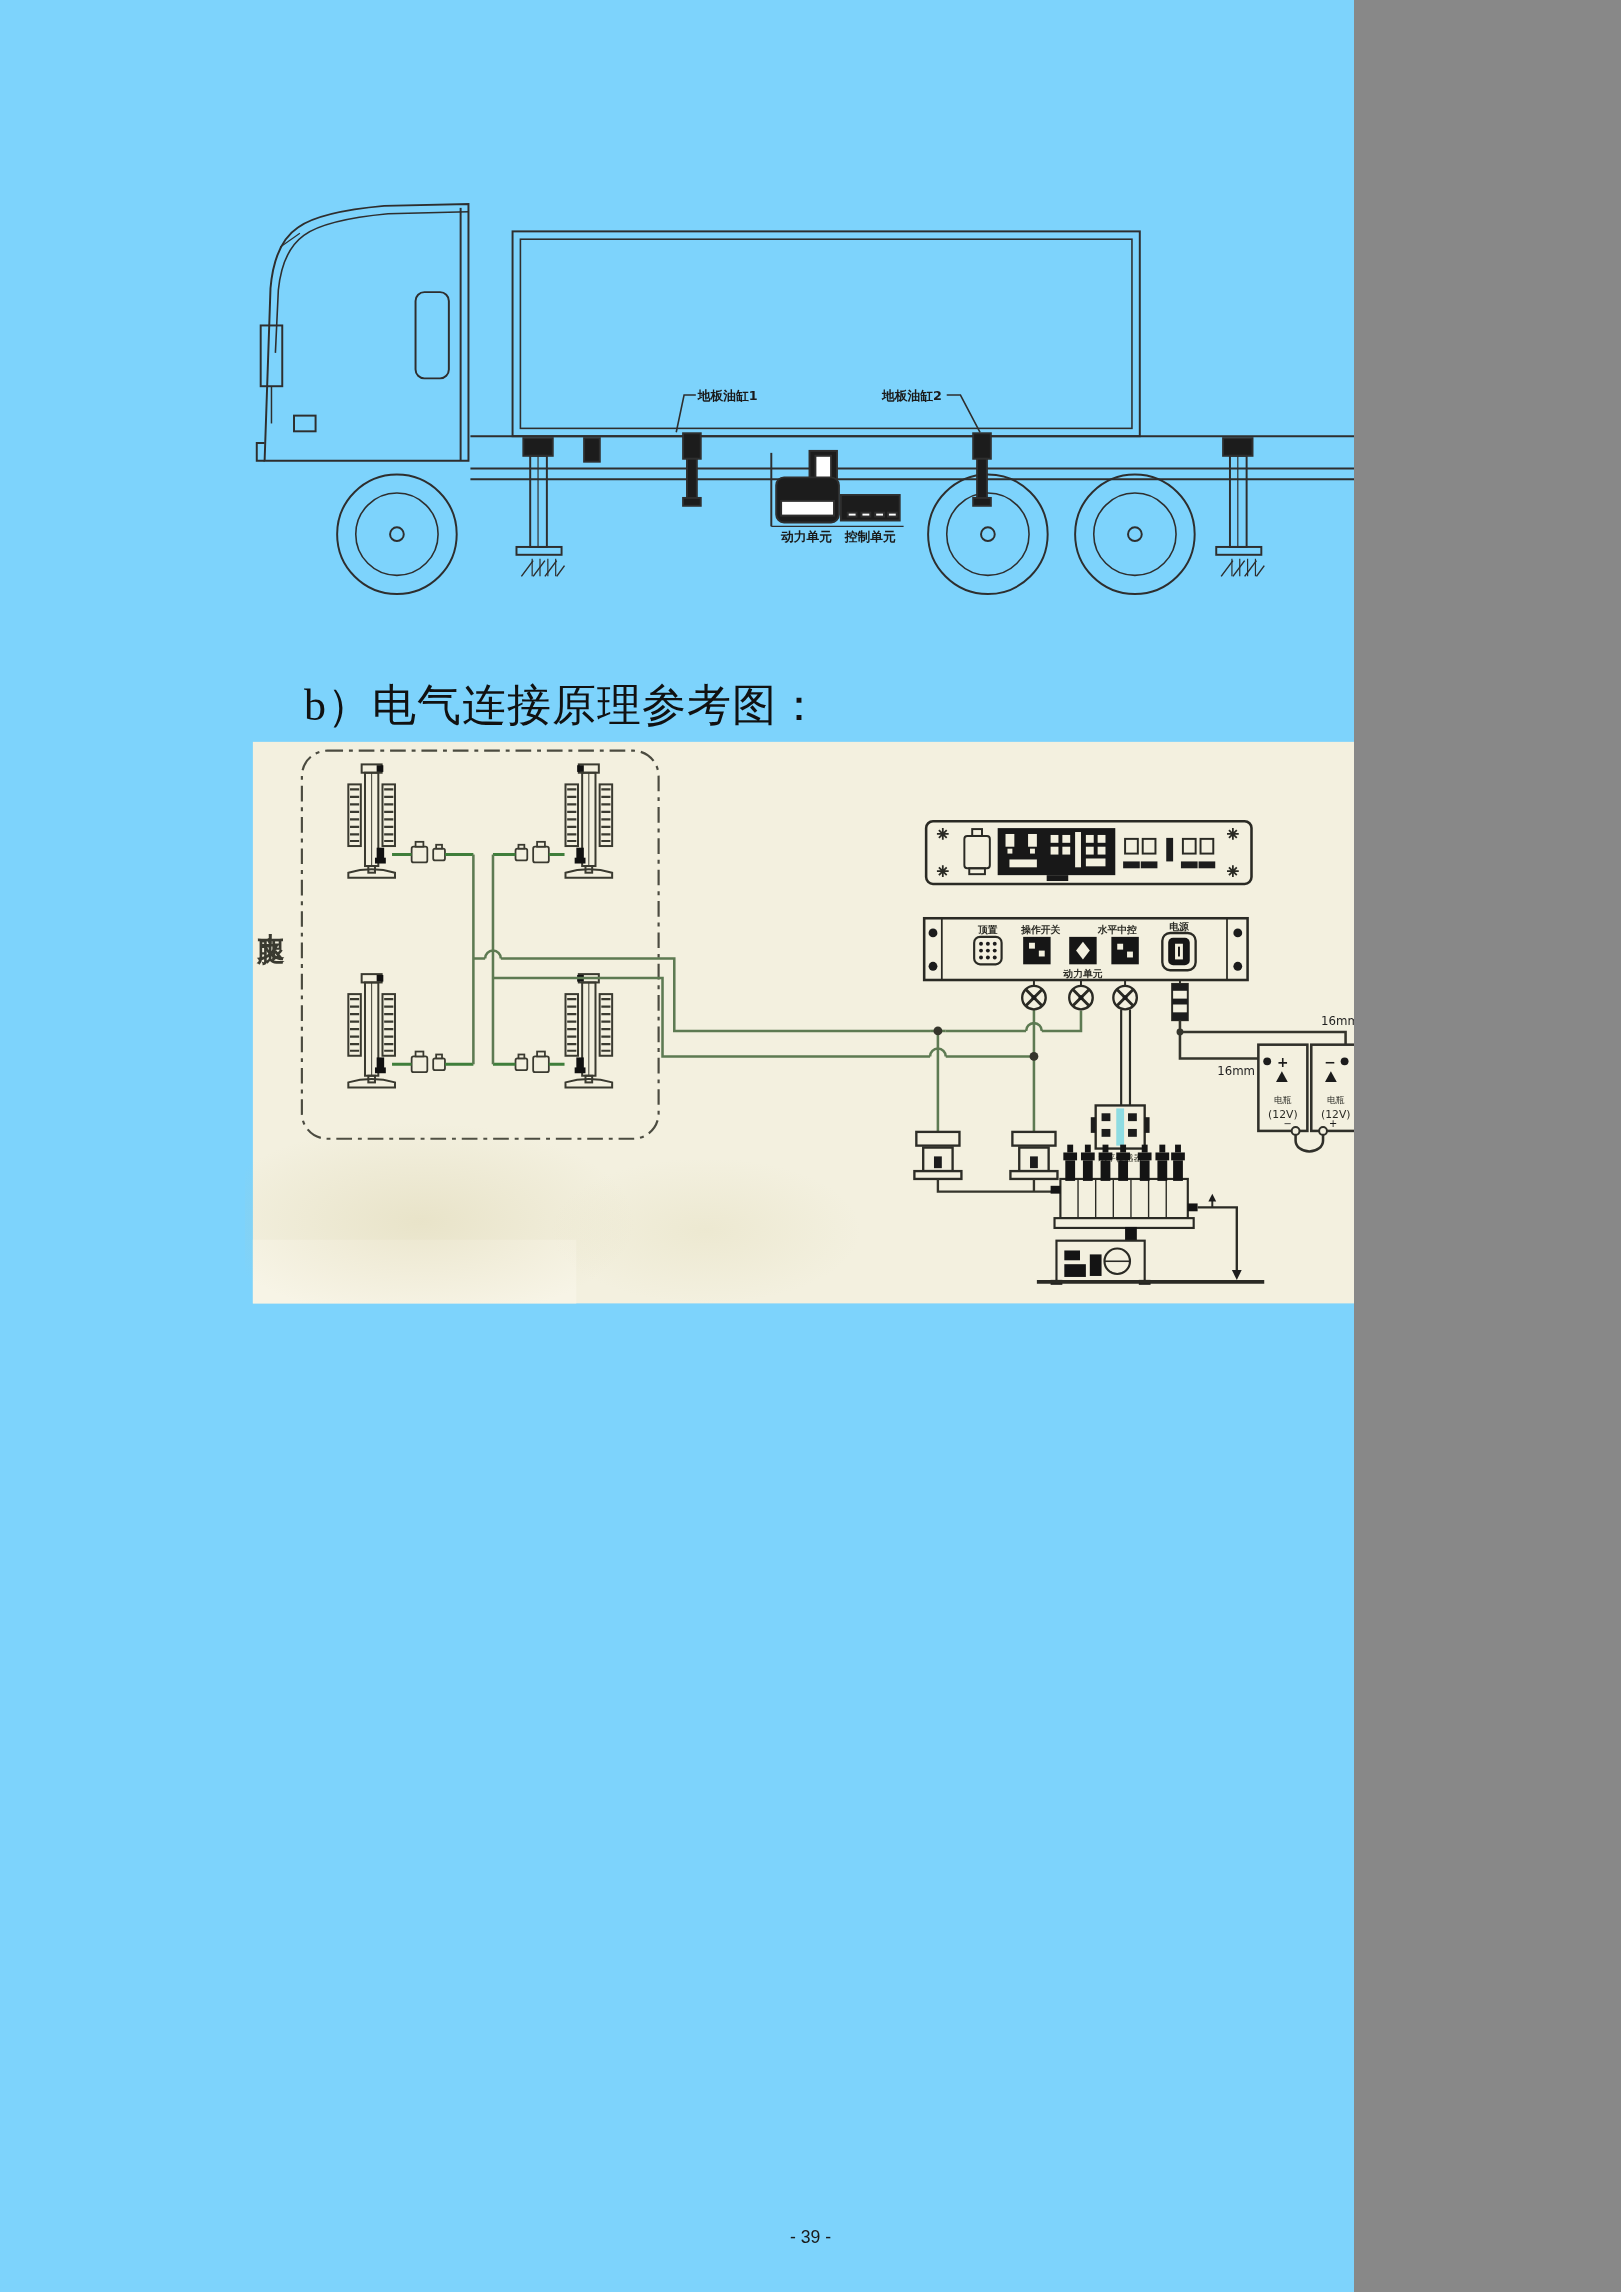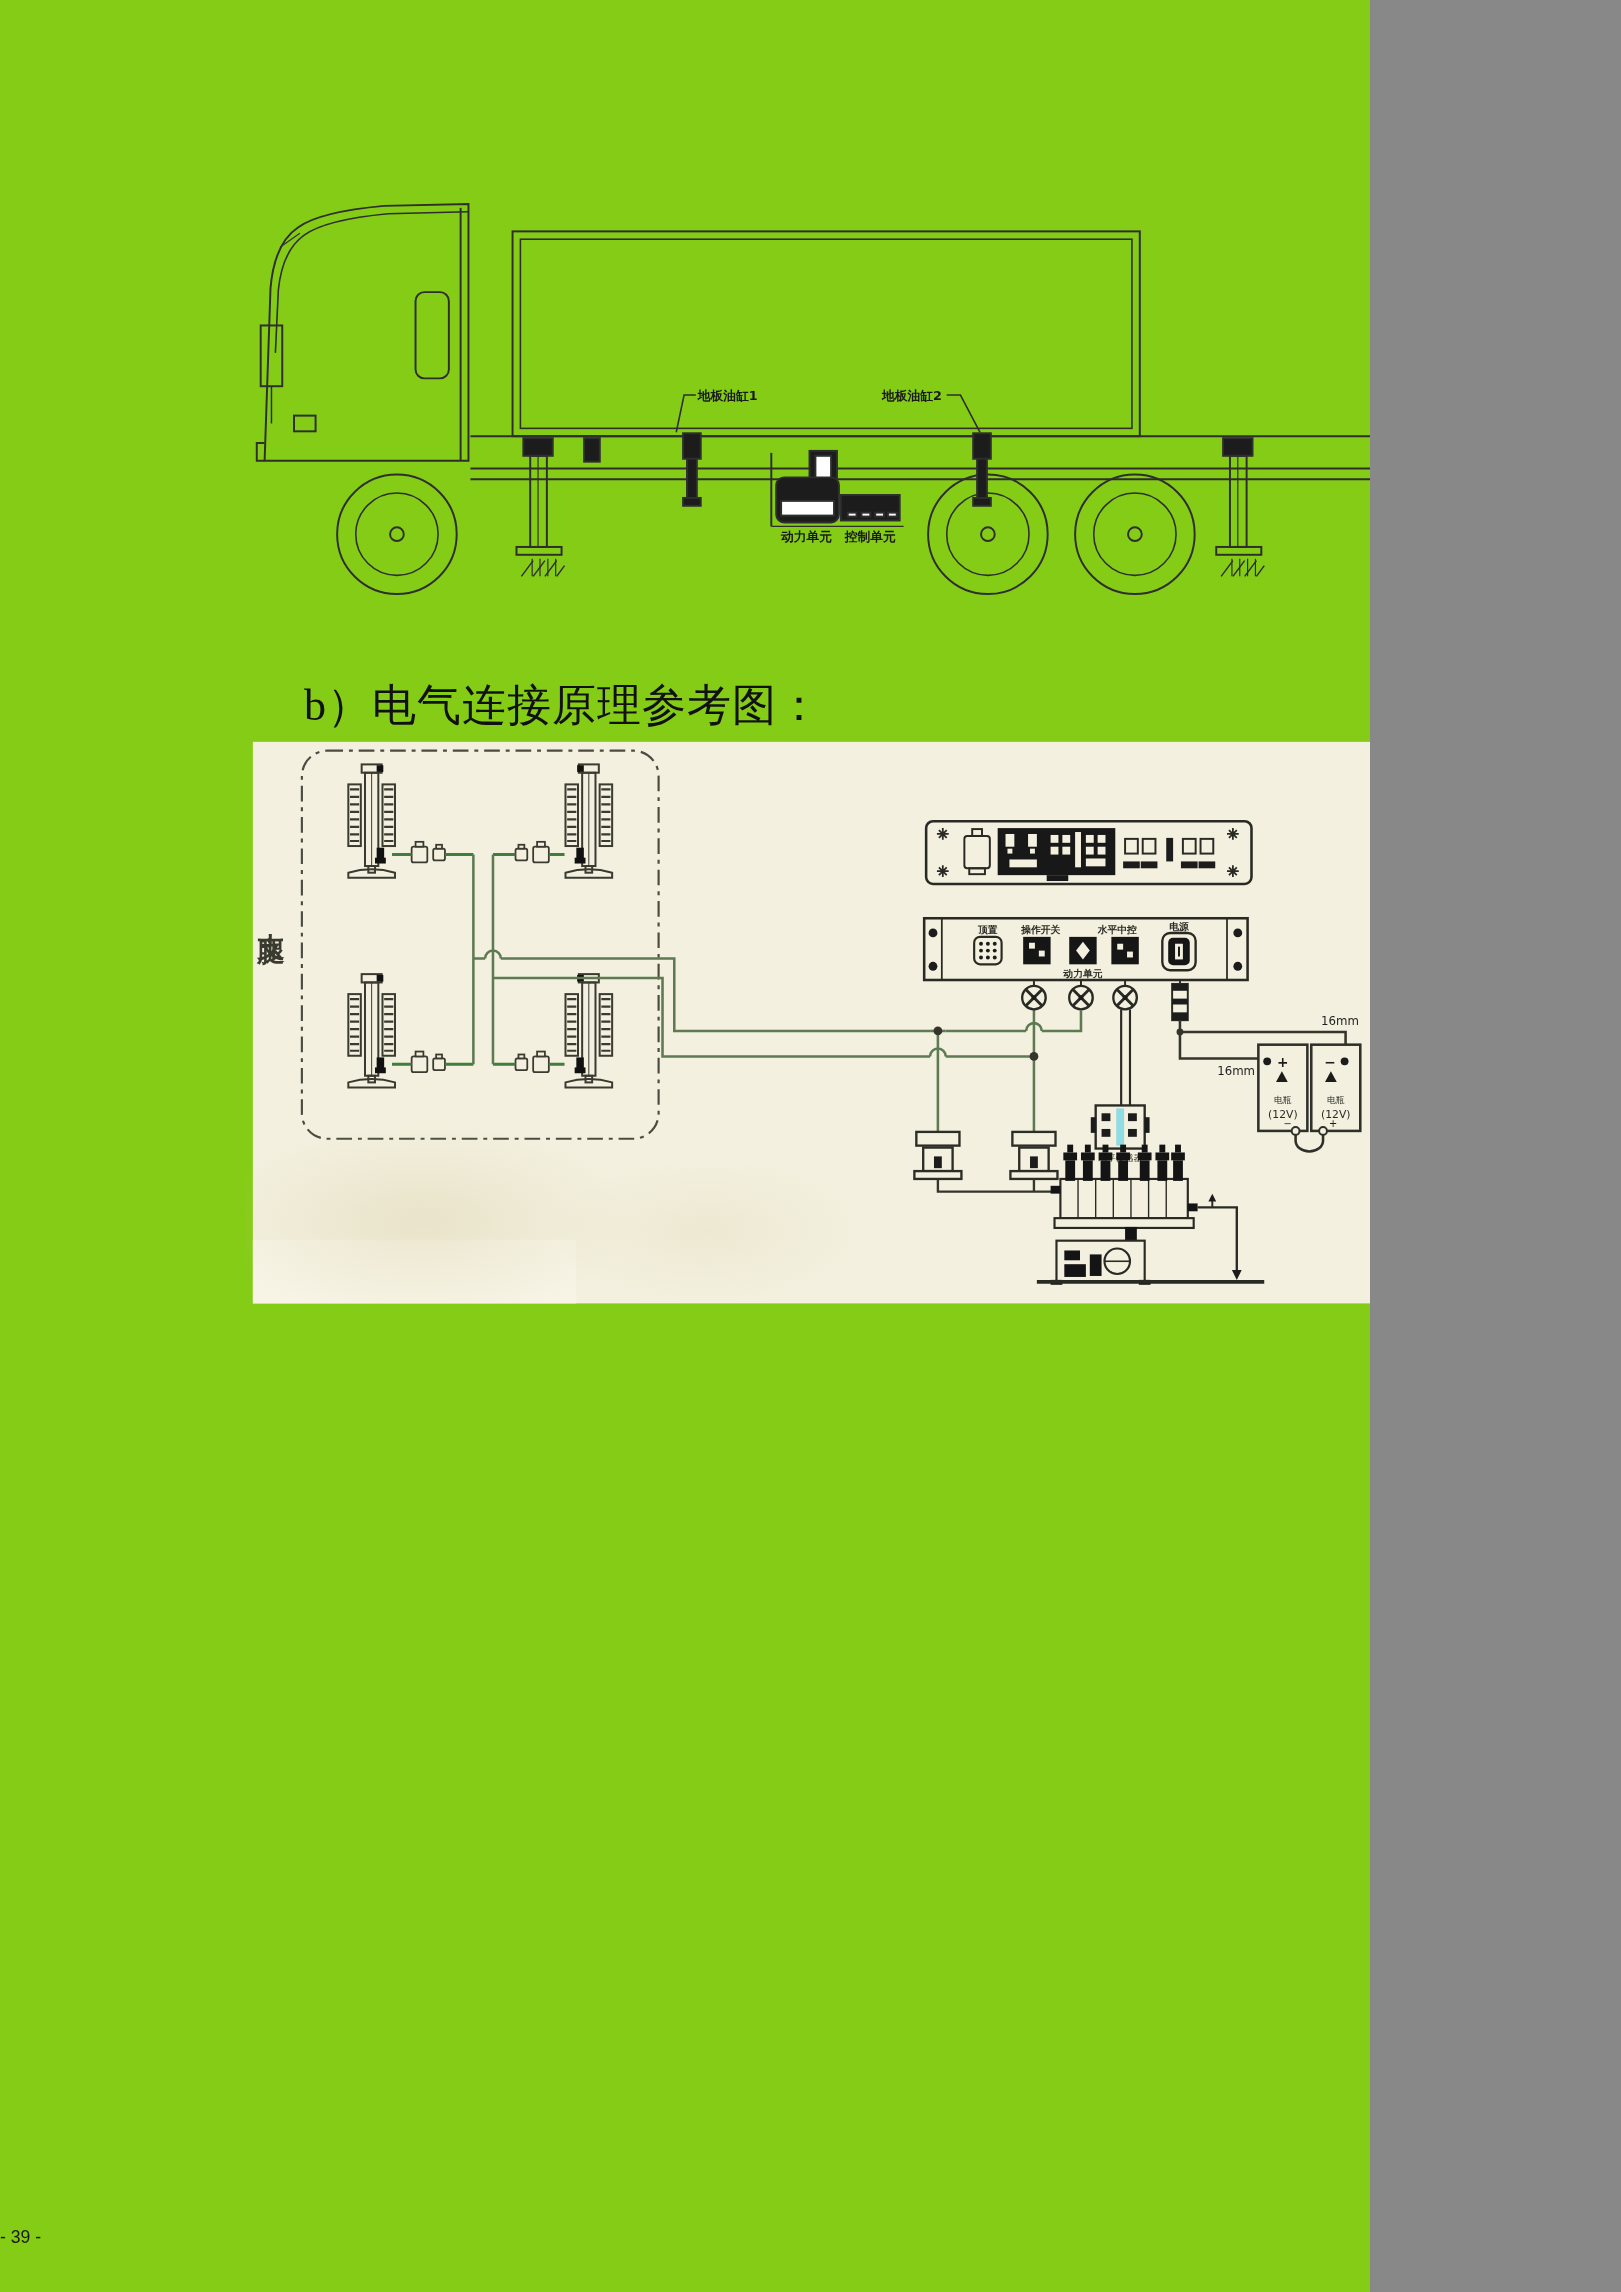--- a/index.html
+++ b/index.html
@@ -1,31 +1,31 @@
 <!DOCTYPE html>
 <html><head>
 <meta charset="utf-8">
 <style>
   html,body{margin:0;padding:0;background:#888;}
   #page{
-    position:relative;width:1354px;height:2293px;background:#84cc16;
-    font-family:"Liberation Sans","DejaVu Sans",sans-serif;overflow:hidden;padding-left:16px;
+    position:relative;width:1354px;height:2293px;background:#7dd3fc;
+    font-family:"Liberation Sans","DejaVu Sans",sans-serif;overflow:hidden;
   }
   .abs{position:absolute;}
   #heading{
     left:304px;top:676px;font-family:"Liberation Serif","DejaVu Serif",serif;
     font-size:44px;color:#111;letter-spacing:1px;white-space:nowrap;
   }
   #legs-label{
     left:253px;top:910px;writing-mode:vertical-rl;text-orientation:upright;
     font-size:27.4px;font-weight:bold;color:#3a3a30;letter-spacing:5.9px;
     font-family:"DejaVu Sans",sans-serif;
   }
   #footer{
-    left:0;top:2227px;width:1621px;text-align:left;font-size:17.6px;color:#1a1a1a;
+    left:0;top:2227px;width:1621px;text-align:center;font-size:17.6px;color:#1a1a1a;
   }
   .smudge{pointer-events:none;}
   svg text{font-family:"DejaVu Sans",sans-serif;}
 </style>
 </head>
 <body>
 
 <div id="page">
 
   <svg class="abs" style="left:0;top:0" width="1621" height="647" viewBox="0 0 1654 660">

